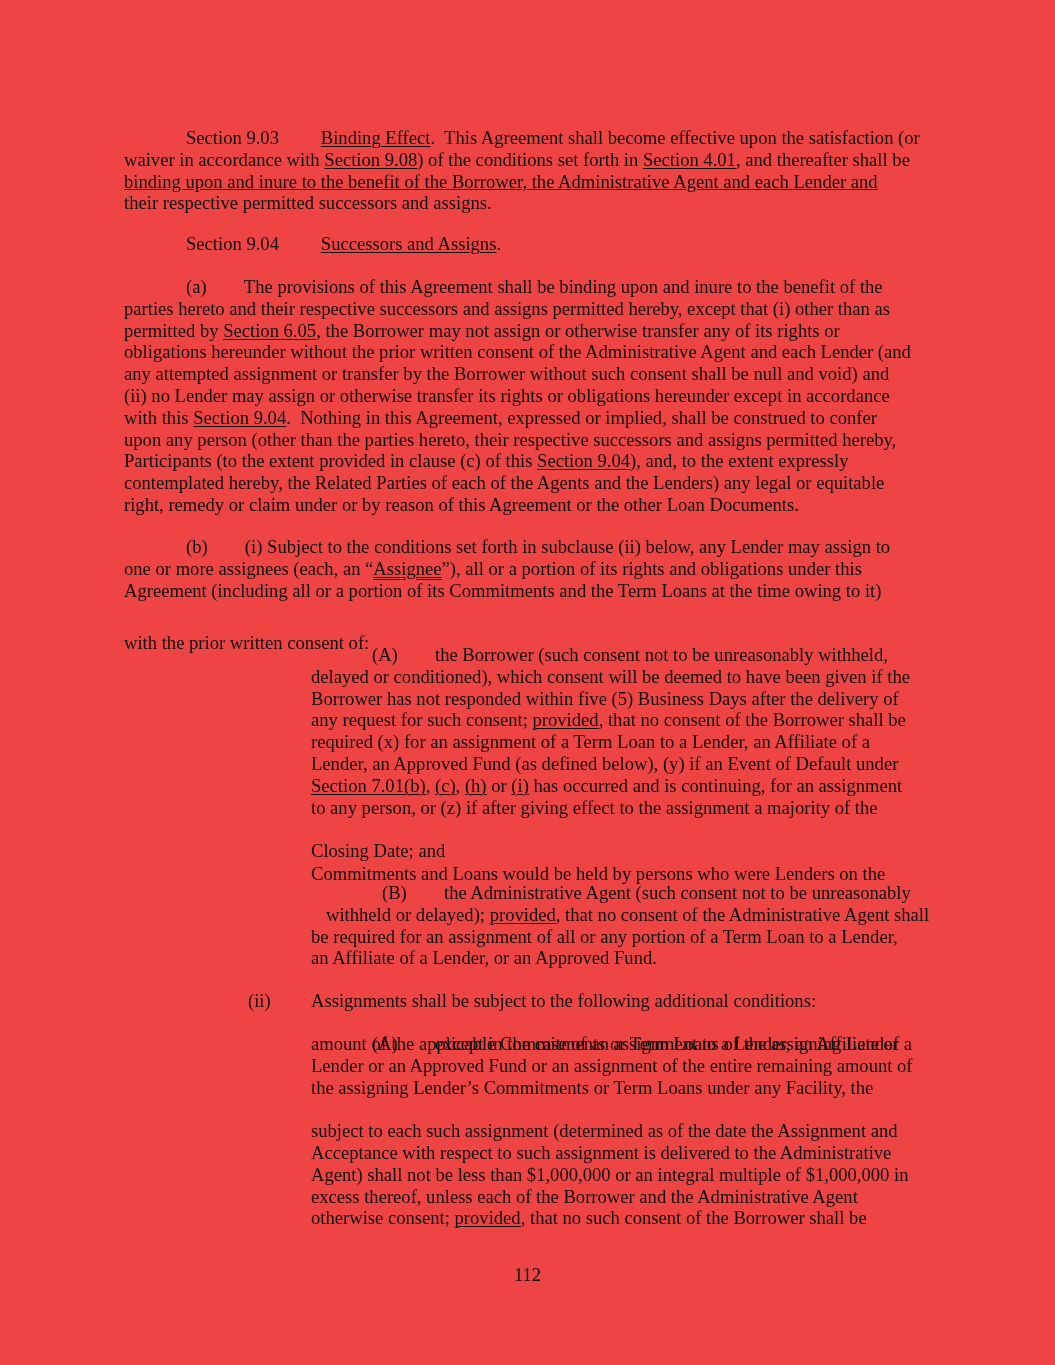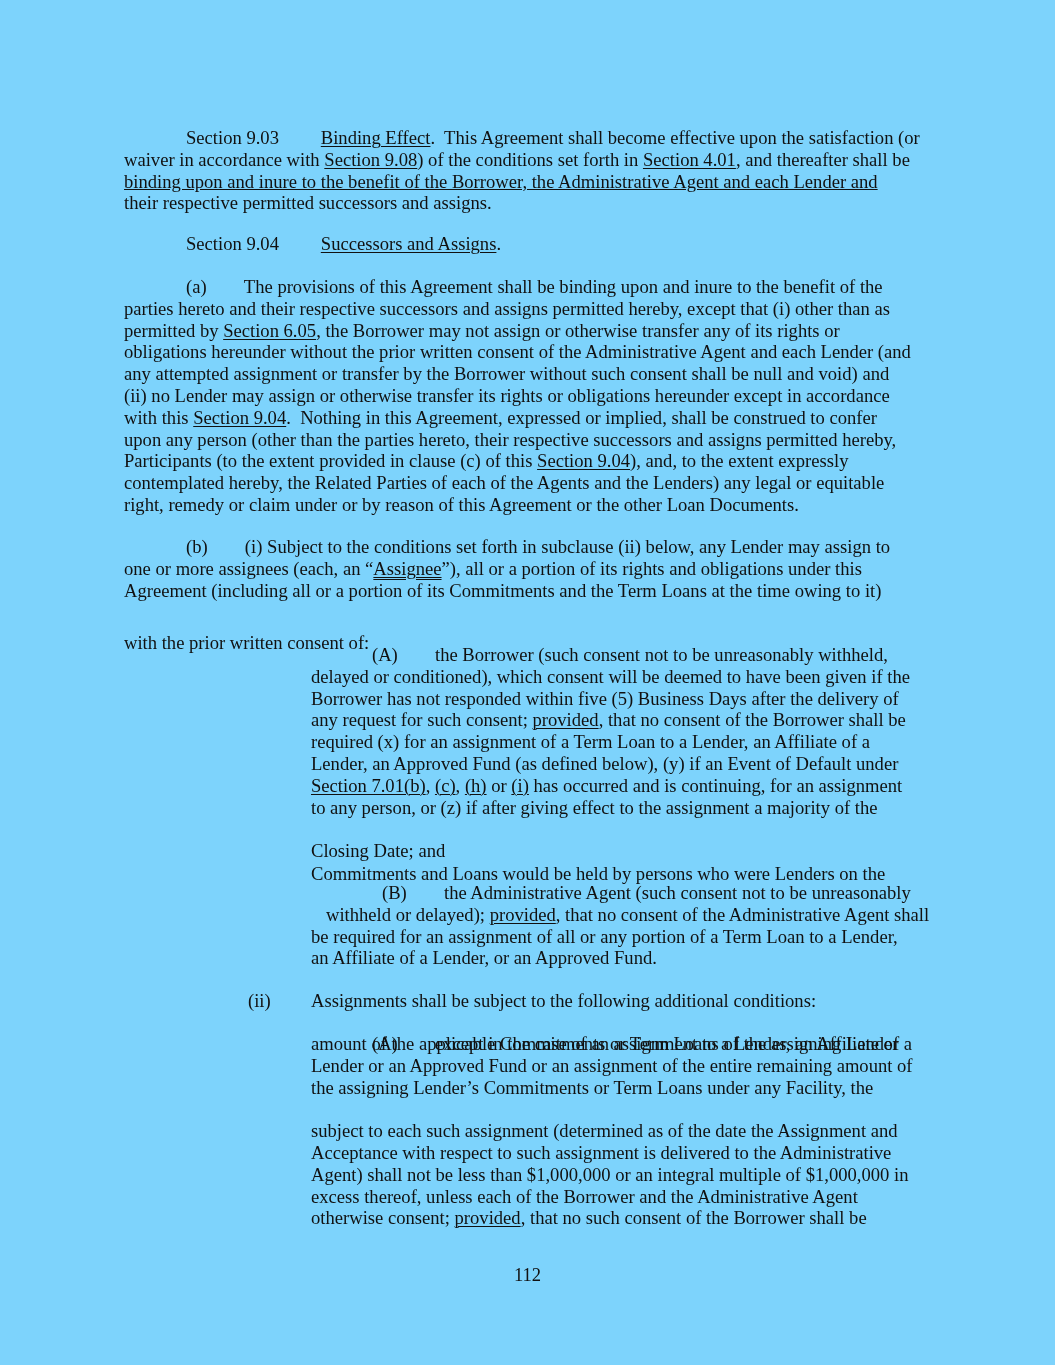--- a/index.html
+++ b/index.html
@@ -1,19 +1,19 @@
 <!DOCTYPE html>
 <html><head>
 <meta charset="utf-8">
 <style>
   html, body { margin: 0; padding: 0; background: #ffffff; }
   body { width: 1055px; height: 1365px; position: relative; overflow: hidden; }
   .page {
     position: absolute; left: 0; top: 0; width: 1055px; height: 1365px;
-    background: #7dd3fc; color: #111111;
+    background: #ef4444; color: #111111;
     font-family: "Liberation Serif", "DejaVu Serif", serif;
     font-size: 18.6px;
   }
   .line {
     position: absolute; white-space: pre; line-height: 22px; height: 22px;
   }
   .u { text-decoration: underline; text-decoration-thickness: 1px; text-underline-offset: 2px; }
   .uu { text-decoration: underline double; text-decoration-thickness: 1px; text-underline-offset: 2px; }
   .block { position: absolute; left: 0; top: 0; width: 100%; }
   .page-number { position: absolute; left: 0; width: 1055px; text-align: center; top: 1264px; line-height: 22px; }

